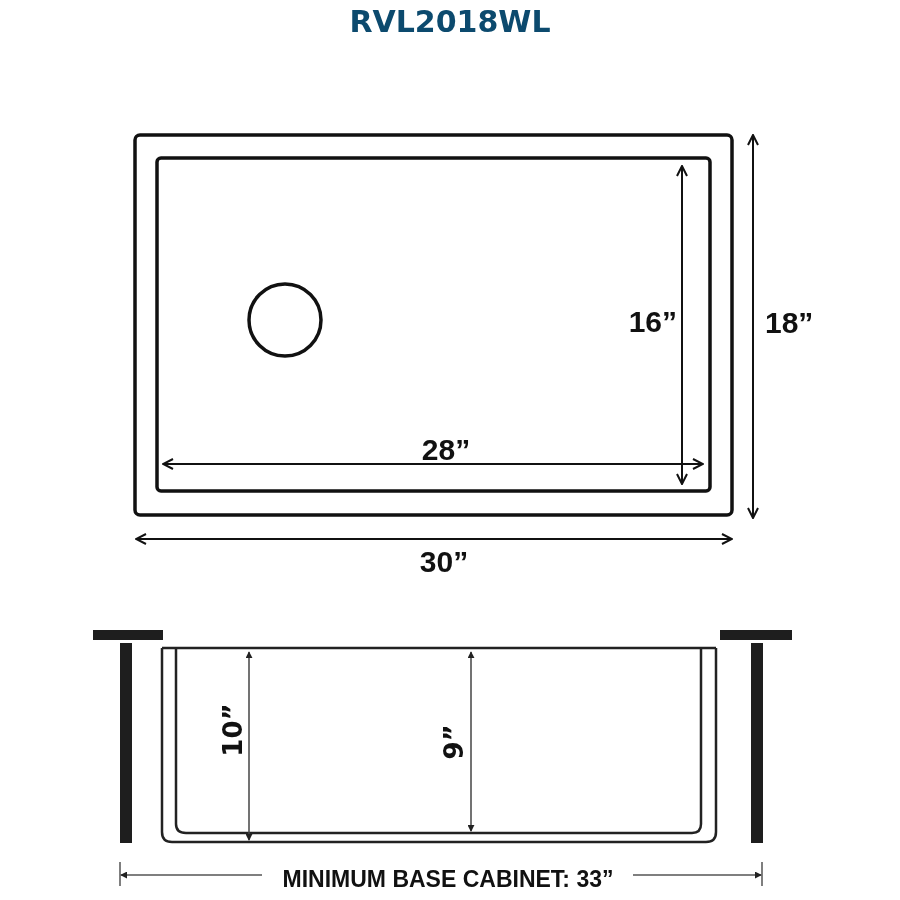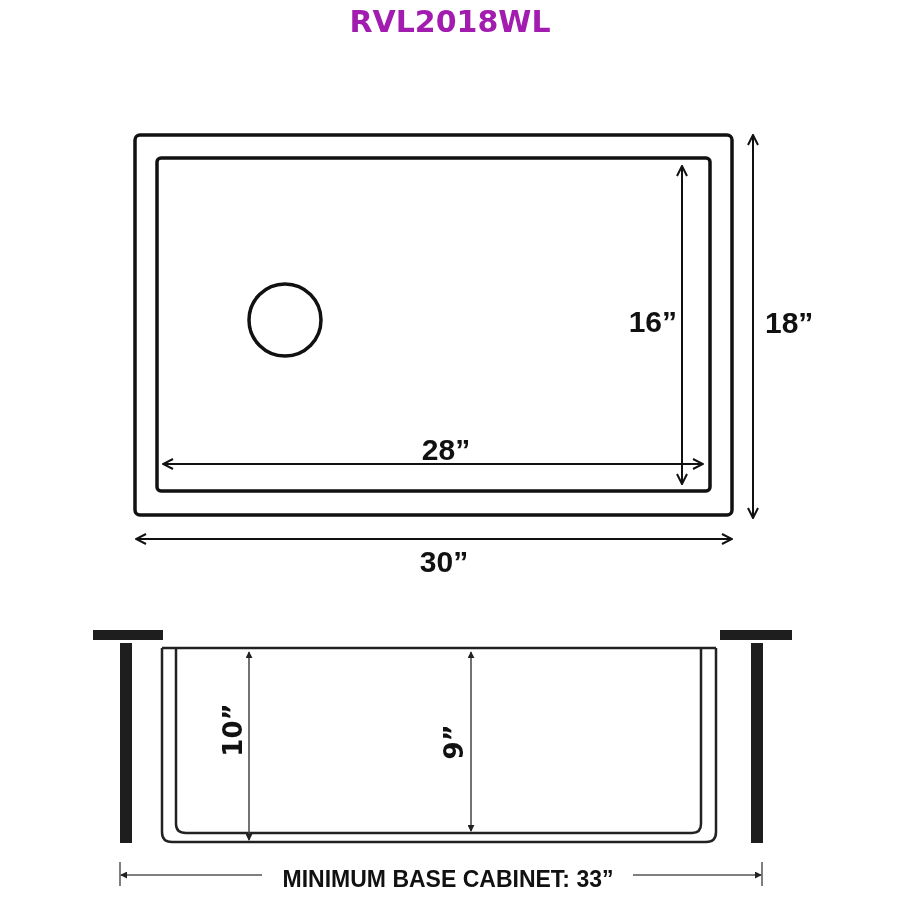--- a/index.html
+++ b/index.html
@@ -1,21 +1,21 @@
 <!DOCTYPE html>
 <html><head>
   <meta charset="utf-8">
   <style>
     html, body { margin: 0; padding: 0; background: #ffffff; }
     body { width: 900px; height: 900px; overflow: hidden; position: relative; }
     #stage { position: absolute; left: 0; top: 0; width: 900px; height: 900px; }
     .title {
       position: absolute; left: 0; top: 4px; width: 900px; text-align: center;
       font-family: "DejaVu Sans", sans-serif; font-weight: bold; font-size: 30px;
-      color: #a21caf; letter-spacing: 0px;
+      color: #0c4a6e; letter-spacing: 0px;
     }
     .dim {
       font-family: "DejaVu Sans", sans-serif; font-weight: bold; fill: #111111;
     }
     .dim-cond {
       font-family: "Liberation Sans", sans-serif; font-weight: bold; fill: #111111;
     }
   </style>
 </head>
 <body>

